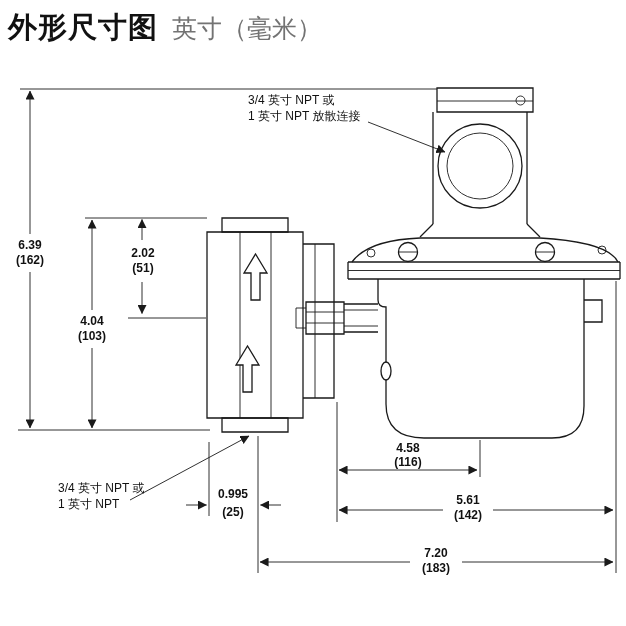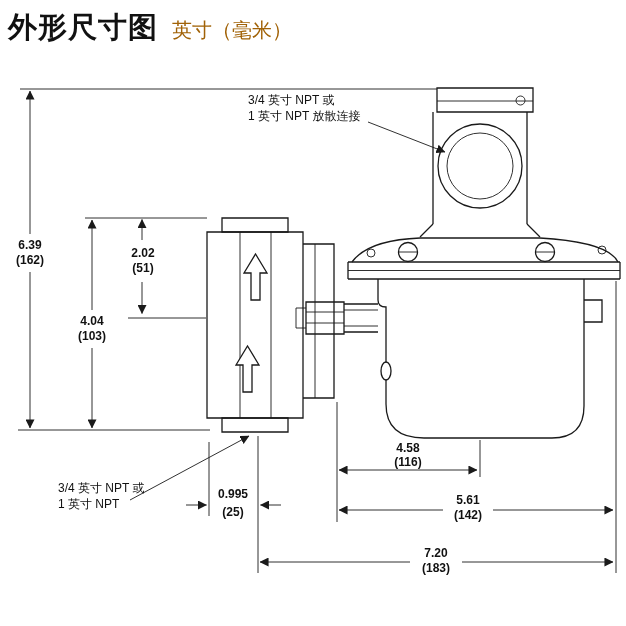--- a/index.html
+++ b/index.html
@@ -27,23 +27,23 @@
     z-index: 2;
     white-space: nowrap;
   }
   .title {
     font-size: 29px;
     font-weight: 700;
     color: #111111;
     letter-spacing: 1px;
   }
   .subtitle {
-    font-size: 20px;
+    font-size: 25px;
     font-weight: 400;
-    color: #a16207;
+    color: #737373;
   }
   svg.drawing {
     position: absolute;
     top: 0;
     left: 0;
   }
   svg .outline { stroke: #1a1a1a; stroke-width: 1.3; fill: none; }
   svg .thin    { stroke: #1a1a1a; stroke-width: 0.9; fill: none; }
   svg .dimline { stroke: #1a1a1a; stroke-width: 0.9; fill: none; }
   svg .mask    { fill: #ffffff; stroke: none; }

